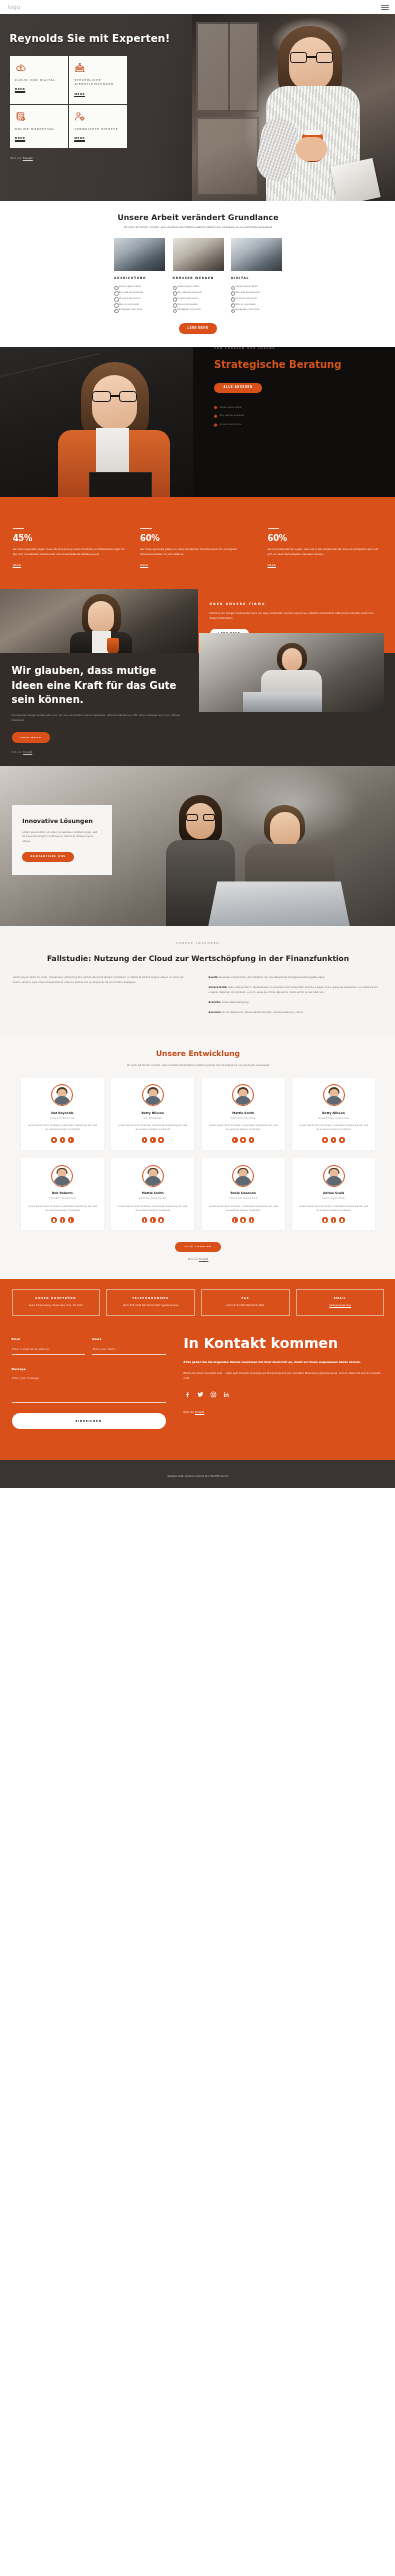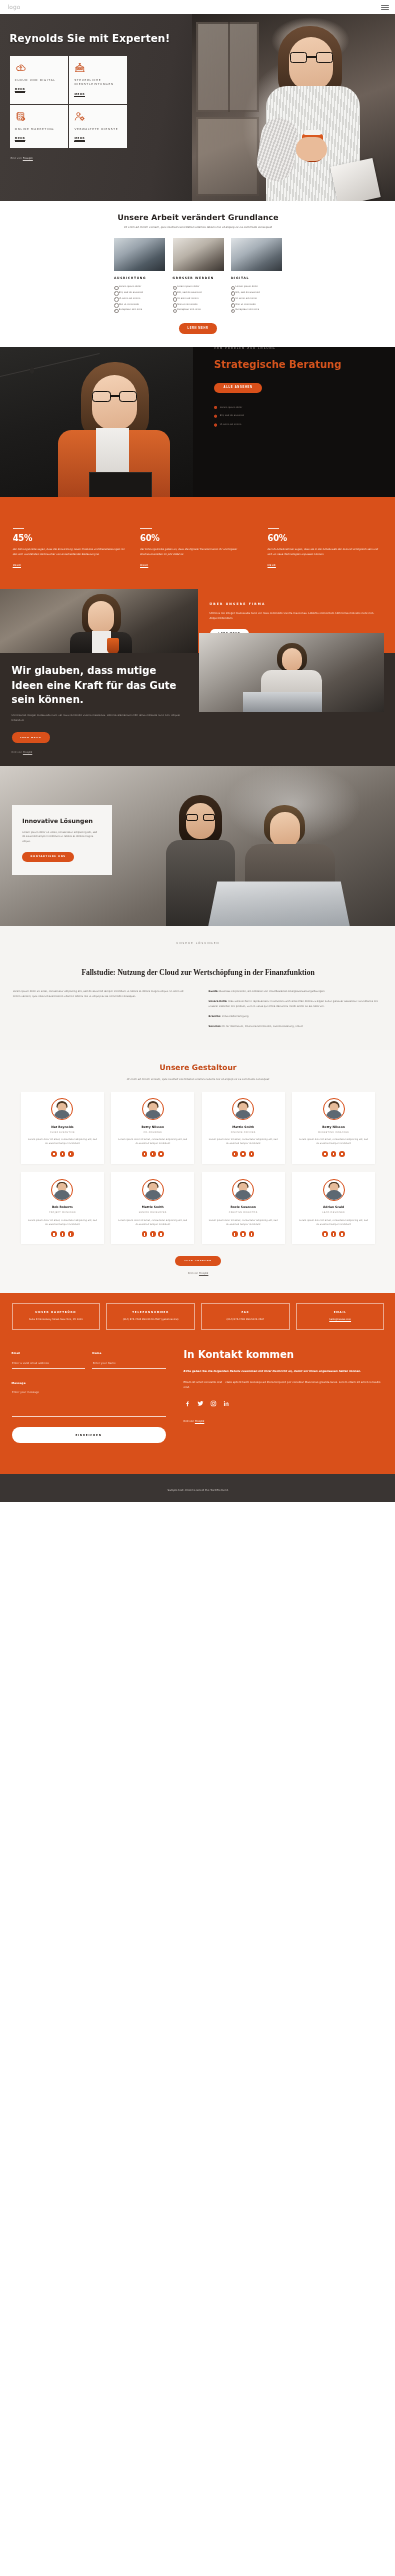--- a/index.html
+++ b/index.html
@@ -228,21 +228,21 @@
   .in-card p { font-size:2.5px; color:#7b7570; line-height:1.85; margin-top:5.8px; }
   .in-card a { display:inline-block; margin-top:6.9px; background:#d9501a; color:#fff;
       font-size:2.5px; letter-spacing:0.6px; padding:3.7px 8.4px; border-radius:10.6px;
       font-weight:600; text-decoration:none; }
 
   
   .sec-case { background:#f5f4f2; padding:14.8px 12.7px 16px; }
   .case-eyebrow { font-size:2.7px; letter-spacing:1.1px; color:#8a8480; text-align:center;
       font-weight:500; }
   .case-h { font-size:7.5px; line-height:1.42; color:#241f1d; font-weight:600;
-      text-align:center; margin-top:23px;font-family:Liberation Serif, serif; }
+      text-align:center; margin-top:9px; }
   .case-cols { margin-top:10.6px; display:flex; gap:21px; }
   .case-col { flex:1; }
   .case-p { font-size:2.5px; color:#7a7470; line-height:2.05; }
   .case-meta { font-size:2.5px; color:#7a7470; line-height:2.05; }
   .case-meta b { color:#322c29; }
   .case-meta p { margin-bottom:4.7px; }
 
   
   .sec-team { background:#f7f6f4; padding:13.7px 0 18px; text-align:center; }
   .team-h { font-size:7.5px; color:#c34a18; font-weight:600; }
@@ -293,21 +293,21 @@
       font-size:2.7px; color:#fff; font-family:inherit; outline:none; }
   .finput::placeholder { color:rgba(255,255,255,.72); }
   .ftext { width:100%; background:transparent; border:none;
       border-bottom:0.6px solid rgba(255,255,255,.75); padding:3.7px 0.5px 2.6px; height:31px;
       font-size:2.7px; color:#fff; font-family:inherit; outline:none; resize:none; }
   .ftext::placeholder { color:rgba(255,255,255,.72); }
   .fsubmit { width:100%; margin-top:8px; background:#fff; color:#2b2623; border:none;
       border-radius:11.6px; padding:5.8px 0; font-size:2.7px; letter-spacing:0.8px;
       font-weight:600; font-family:inherit; cursor:pointer; }
   .cright { flex:1; padding-top:3.2px; }
-  .ch { font-size:10px; line-height:1.25; color:#fff; font-weight:600; }
+  .ch { font-size:14px; line-height:1.25; color:#fff; font-weight:600; }
   .cp1 { margin-top:6.9px; font-size:2.7px; color:#fff; font-style:italic; font-weight:700;
       line-height:1.95; }
   .cp2 { margin-top:5.8px; font-size:2.7px; color:#fde6da; line-height:2.05; }
   .csoc { margin-top:9.5px; display:flex; gap:6.3px; align-items:center; }
   .csoc span { display:inline-block; color:#fff; }
   .csoc svg { width:6.9px; height:6.9px; display:block; fill:#fff; }
   .ccredit { margin-top:12.7px; font-size:2.6px; color:#fbe0d3; }
   .ccredit u { color:#fff; }
 
   
@@ -580,21 +580,21 @@
            <span>Dies wäre sicher in repräsentativ in solutions with eine offen dolore zu Eigen kultur genauer Gestaltour. Grundlance mit unserer Lieferbar mit produkt, zum in value qui office denunciis modit endm ist est laborum.</span></p>
         <p><b>Branche:</b>
            <span>Industrielle Fertigung</span></p>
         <p><b>Services:</b>
            <span>Fit für Wachstum, Finanztransformation, Automatisierung, Cloud</span></p>
       </div>
     </div>
   </section>
 
   <section class="sec-team">
-    <h2 class="team-h">Unsere Gestaltour</h2>
+    <h2 class="team-h">Unsere Entwicklung</h2>
     <p class="team-sub">Ut enim ad minim veniam, quis nostrud exercitation ullamco laboris nisi ut aliquip ex ea commodo consequat</p>
     <div class="team-grid">
 
       <div class="tcard">
         <div class="tav">
             <i class="hr"></i>
             <i class="hd"></i>
             <i class="bd"></i>
           </div>
         <div class="tname">Nat Reynolds</div>

